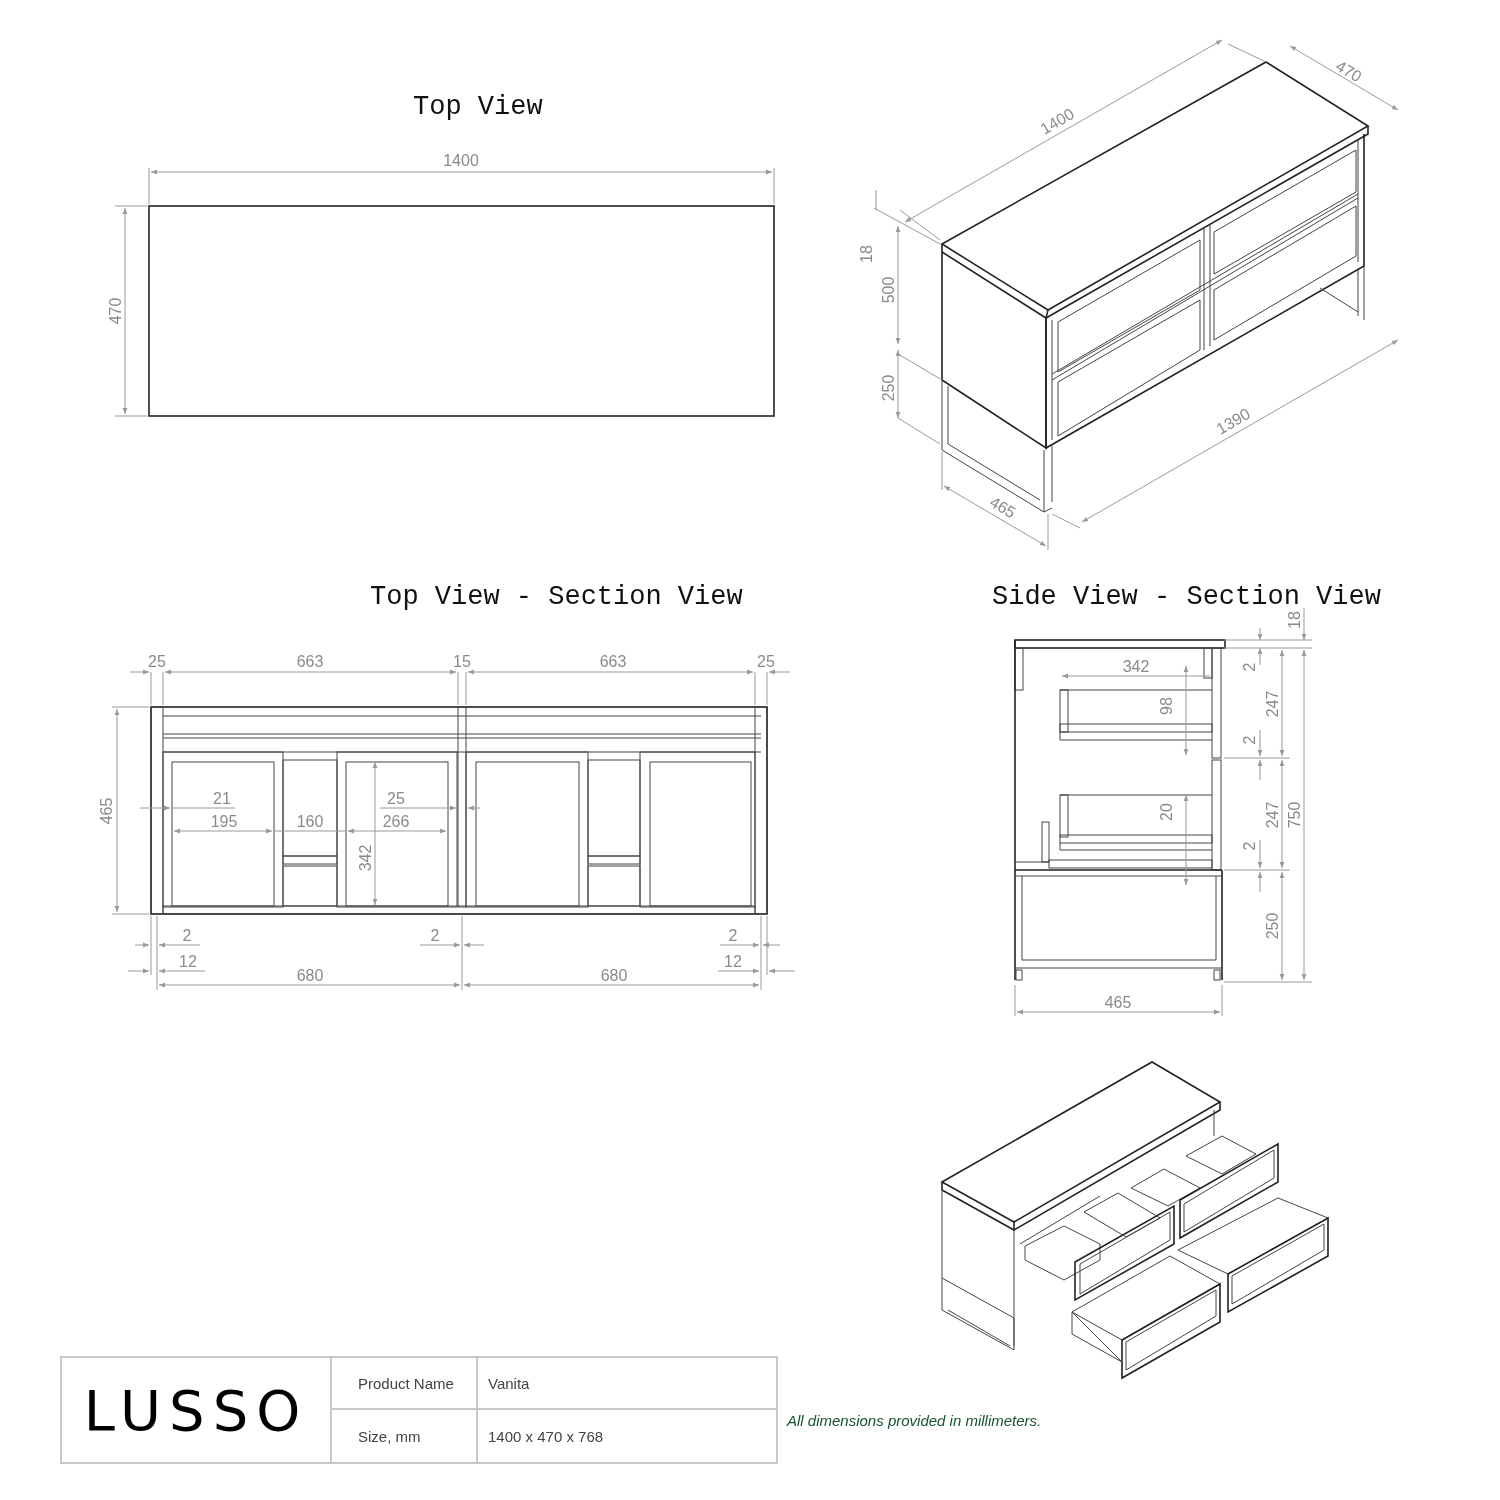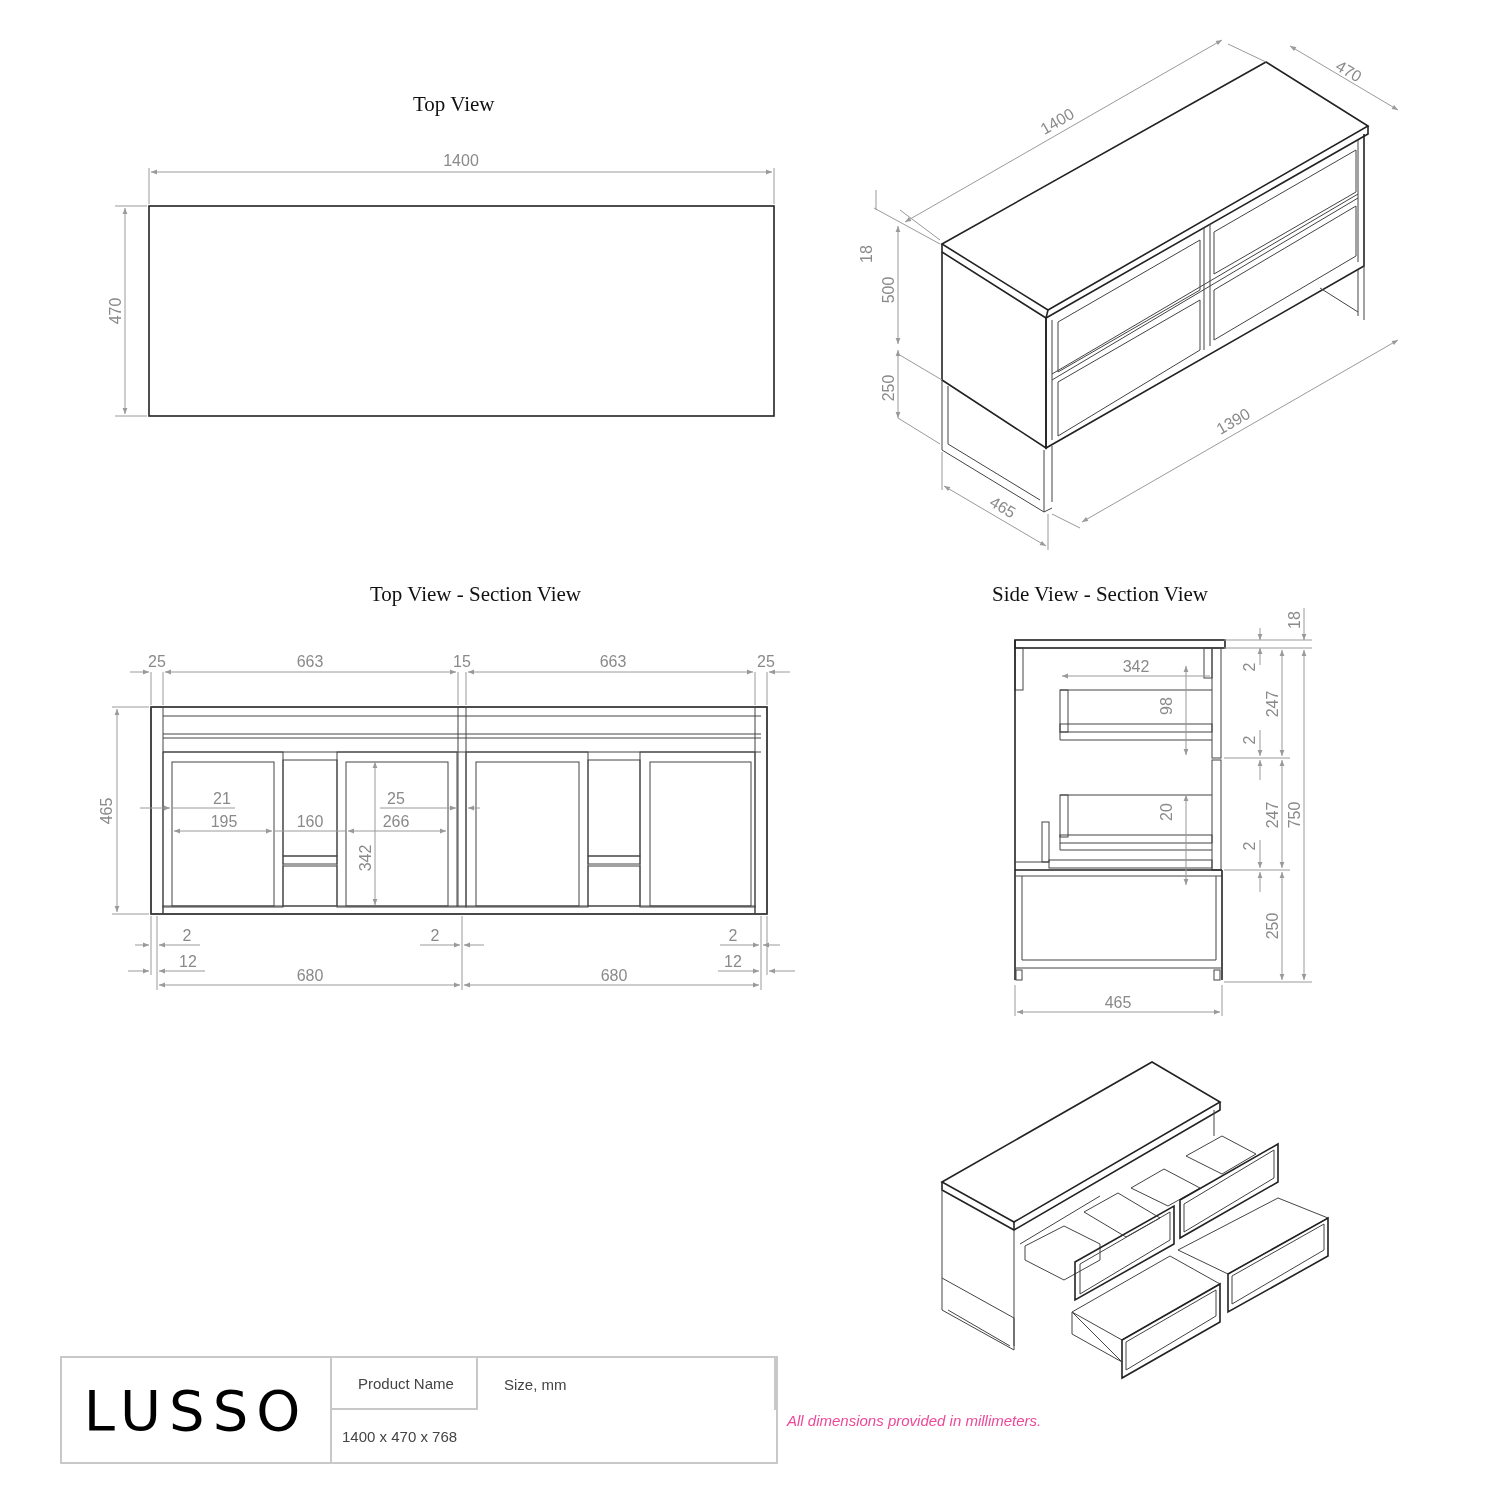--- a/index.html
+++ b/index.html
@@ -1,31 +1,31 @@
 <!DOCTYPE html>
 <html><head>
 <meta charset="utf-8">
 <style>
   html, body { margin: 0; padding: 0; background: #ffffff; }
   body { width: 1500px; height: 1500px; position: relative; overflow: hidden; font-family: "DejaVu Sans", sans-serif; }
-  .view-title { position: absolute; font-family: Liberation Serif, serif; font-size: 21px; color: #111; white-space: nowrap; }
+  .view-title { position: absolute; font-family: Liberation Mono, monospace; font-size: 27px; color: #111; white-space: nowrap; }
   svg.drawing { position: absolute; left: 0; top: 0; }
   .dim { font-family: "Liberation Sans", sans-serif; font-size: 16px; fill: #8a8a8a; }
   .ln { stroke: #222; stroke-width: 1.6; fill: none; }
   .thin { stroke: #444; stroke-width: 1; fill: none; }
   .dl { stroke: #9a9a9a; stroke-width: 1; fill: none; }
   .title-block { position: absolute; left: 60px; top: 1356px; width: 718px; height: 108px; border: 2px solid #c8c8c8; box-sizing: border-box; display: flex; }
   .logo-cell { width: 268px; border-right: 2px solid #c8c8c8; display: flex; align-items: center; justify-content: center; text-align: right; }
   .logo { font-family: "DejaVu Sans", sans-serif; font-size: 56px; letter-spacing: 8px; font-weight: 500; color: #000; }
   .tb-grid { flex: 1; display: grid; grid-template-columns: 146px 1fr; grid-template-rows: 1fr 1fr; }
   .tb-cell { font-family: "Liberation Sans", sans-serif; font-size: 15px; color: #444; display: flex; align-items: center; padding-left: 26px; }
   .tb-cell.l { border-right: 2px solid #c8c8c8; }
   .tb-cell.top { border-bottom: 2px solid #c8c8c8; }
   .tb-cell.v { padding-left: 10px; }
-  .notes { position: absolute; left: 787px; top: 1411px; font-family: "Liberation Sans", sans-serif; font-style: italic; font-size: 15px; color: #ec4899; line-height: 20px; }
+  .notes { position: absolute; left: 787px; top: 1411px; font-family: "Liberation Sans", sans-serif; font-style: italic; font-size: 15px; color: #14532d; line-height: 20px; }
 </style>
 </head>
 <body>
 
 <div class="view-title" style="left:413px; top:92px;">Top View</div>
 <div class="view-title" style="left:348px; top:582px;margin-left:22px;">Top View - Section View</div>
 <div class="view-title" style="left:992px; top:582px;">Side View - Section View</div>
 
 <svg class="drawing" width="1500" height="1500" viewBox="0 0 1500 1500" xmlns="http://www.w3.org/2000/svg">
   <defs>
@@ -296,20 +296,21 @@
     <polygon points="1232,1276 1324,1224 1324,1250 1232,1304" class="thin"></polygon>
   </g>
 </svg>
 
 <div class="title-block">
   <div class="logo-cell">
     <span class="logo">LUSSO</span>
   </div>
   <div class="tb-grid">
     <div class="tb-cell l top">Product Name</div>
+    <div class="tb-cell v top">Vanita</div>
     <div class="tb-cell l">Size, mm</div>
     <div class="tb-cell v">1400 x 470 x 768</div>
   </div>
 </div>
 
 <div class="notes">
   <div>All dimensions provided in millimeters.</div>
 </div>
 
 </body></html>

